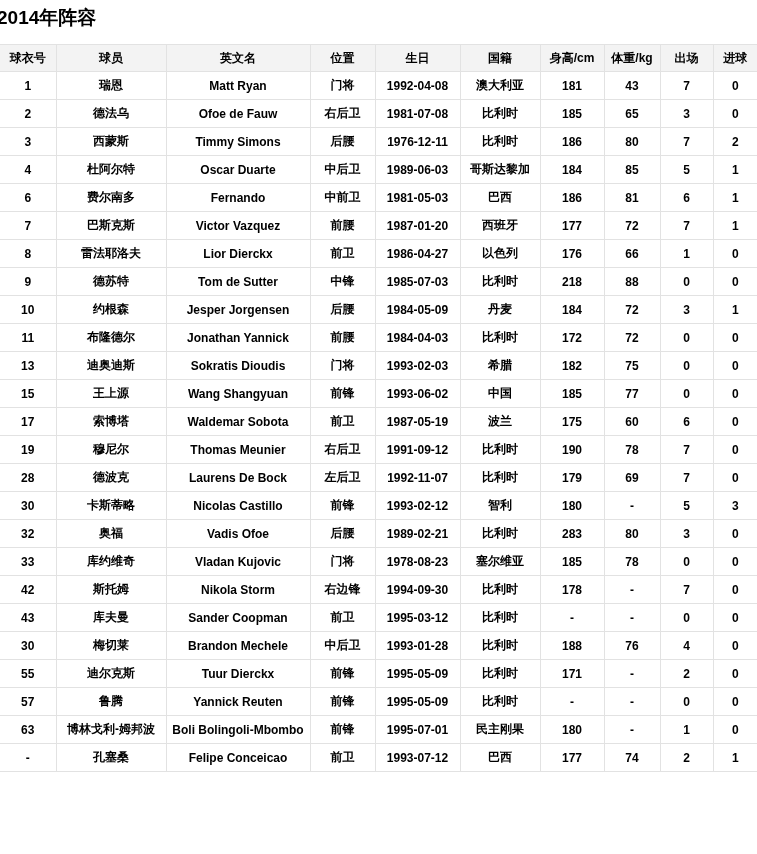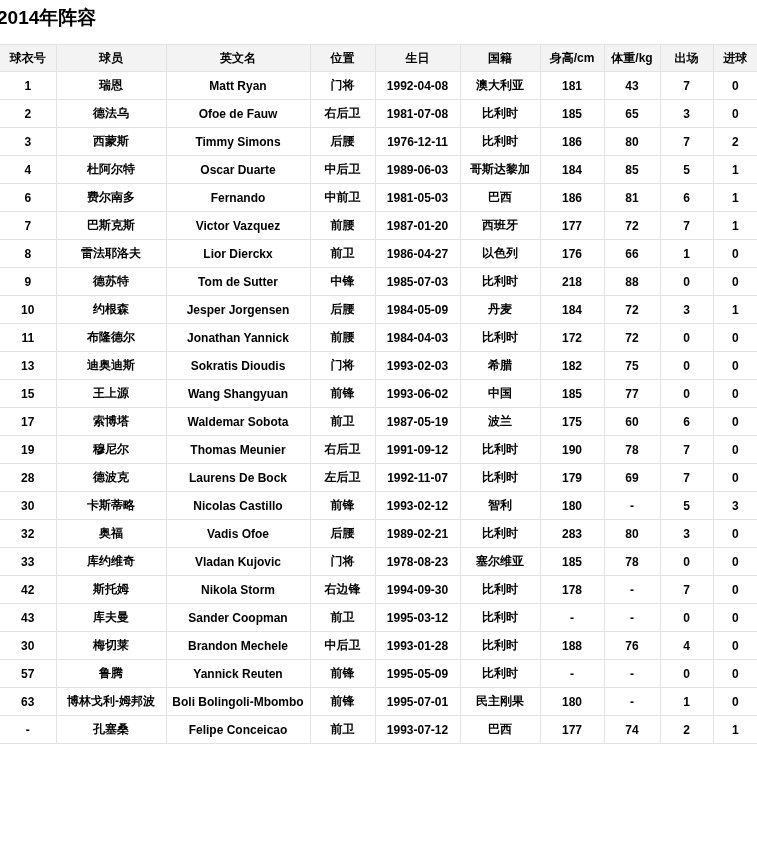--- a/index.html
+++ b/index.html
@@ -327,20 +327,32 @@
         <td>Brandon Mechele</td>
         <td>中后卫</td>
         <td>1993-01-28</td>
         <td>比利时</td>
         <td>188</td>
         <td>76</td>
         <td>4</td>
         <td>0</td>
       </tr>
       <tr>
+        <td>55</td>
+        <td>迪尔克斯</td>
+        <td>Tuur Dierckx</td>
+        <td>前锋</td>
+        <td>1995-05-09</td>
+        <td>比利时</td>
+        <td>171</td>
+        <td>-</td>
+        <td>2</td>
+        <td>0</td>
+      </tr>
+      <tr>
         <td>57</td>
         <td>鲁腾</td>
         <td>Yannick Reuten</td>
         <td>前锋</td>
         <td>1995-05-09</td>
         <td>比利时</td>
         <td>-</td>
         <td>-</td>
         <td>0</td>
         <td>0</td>

